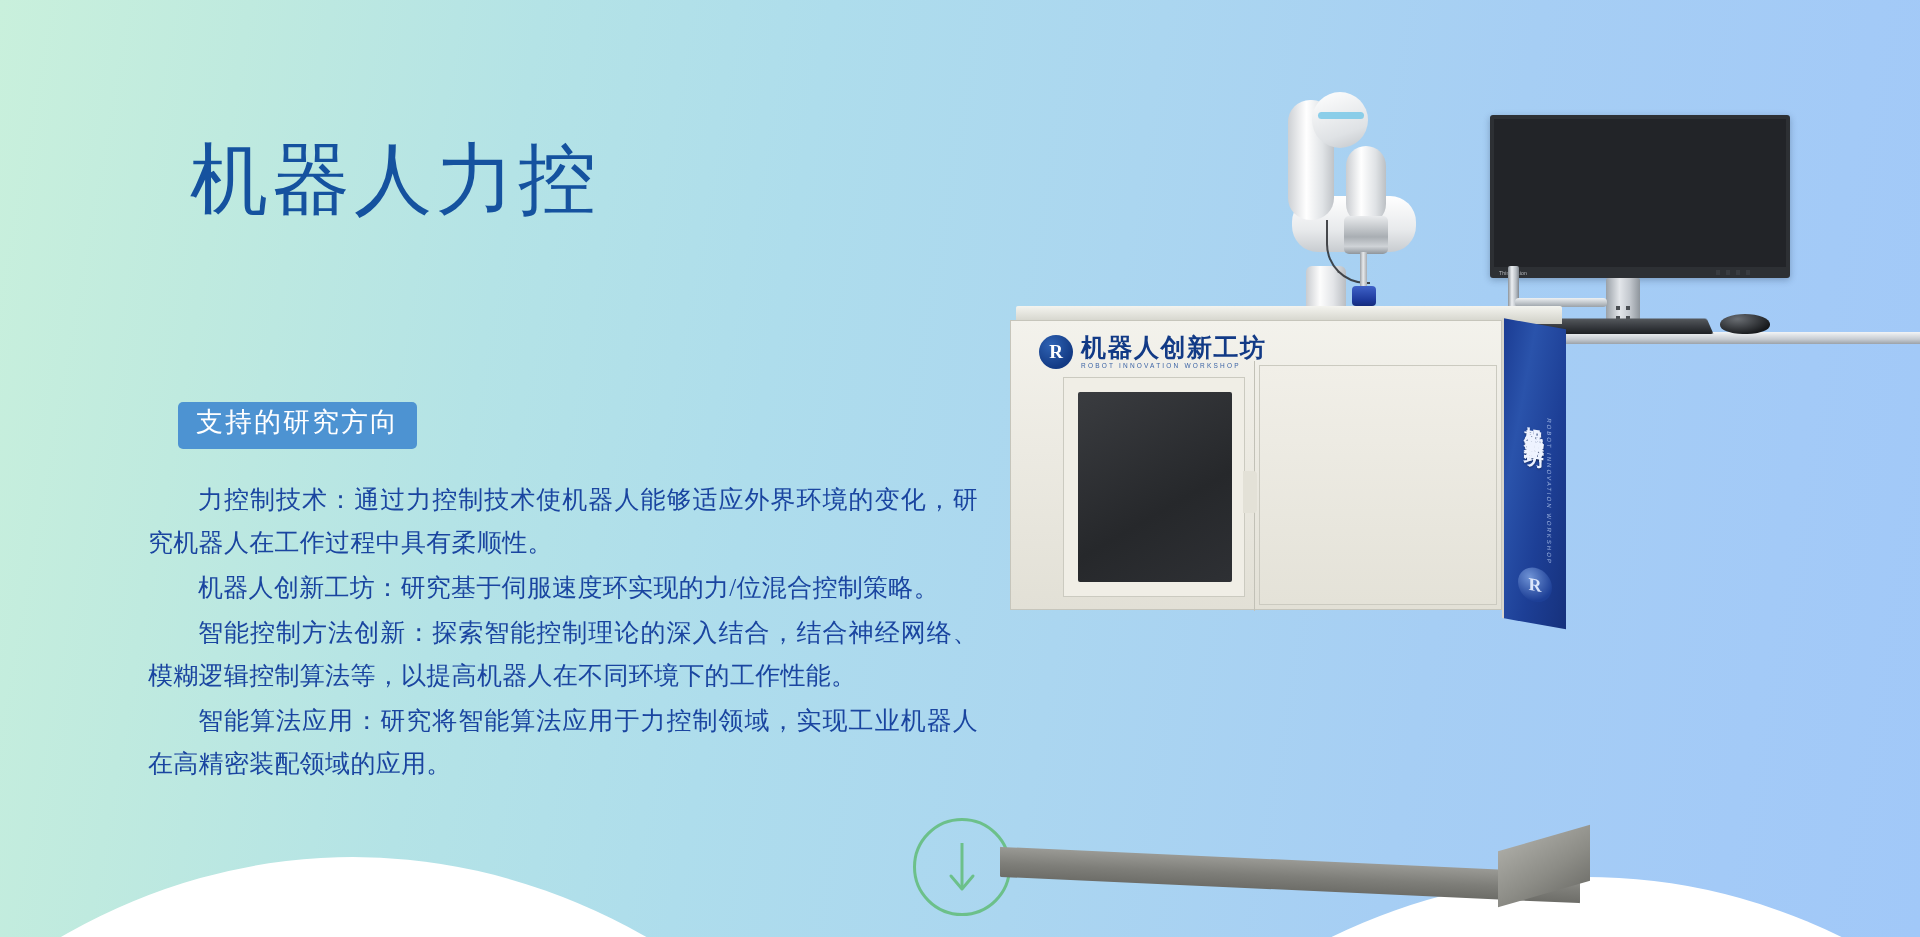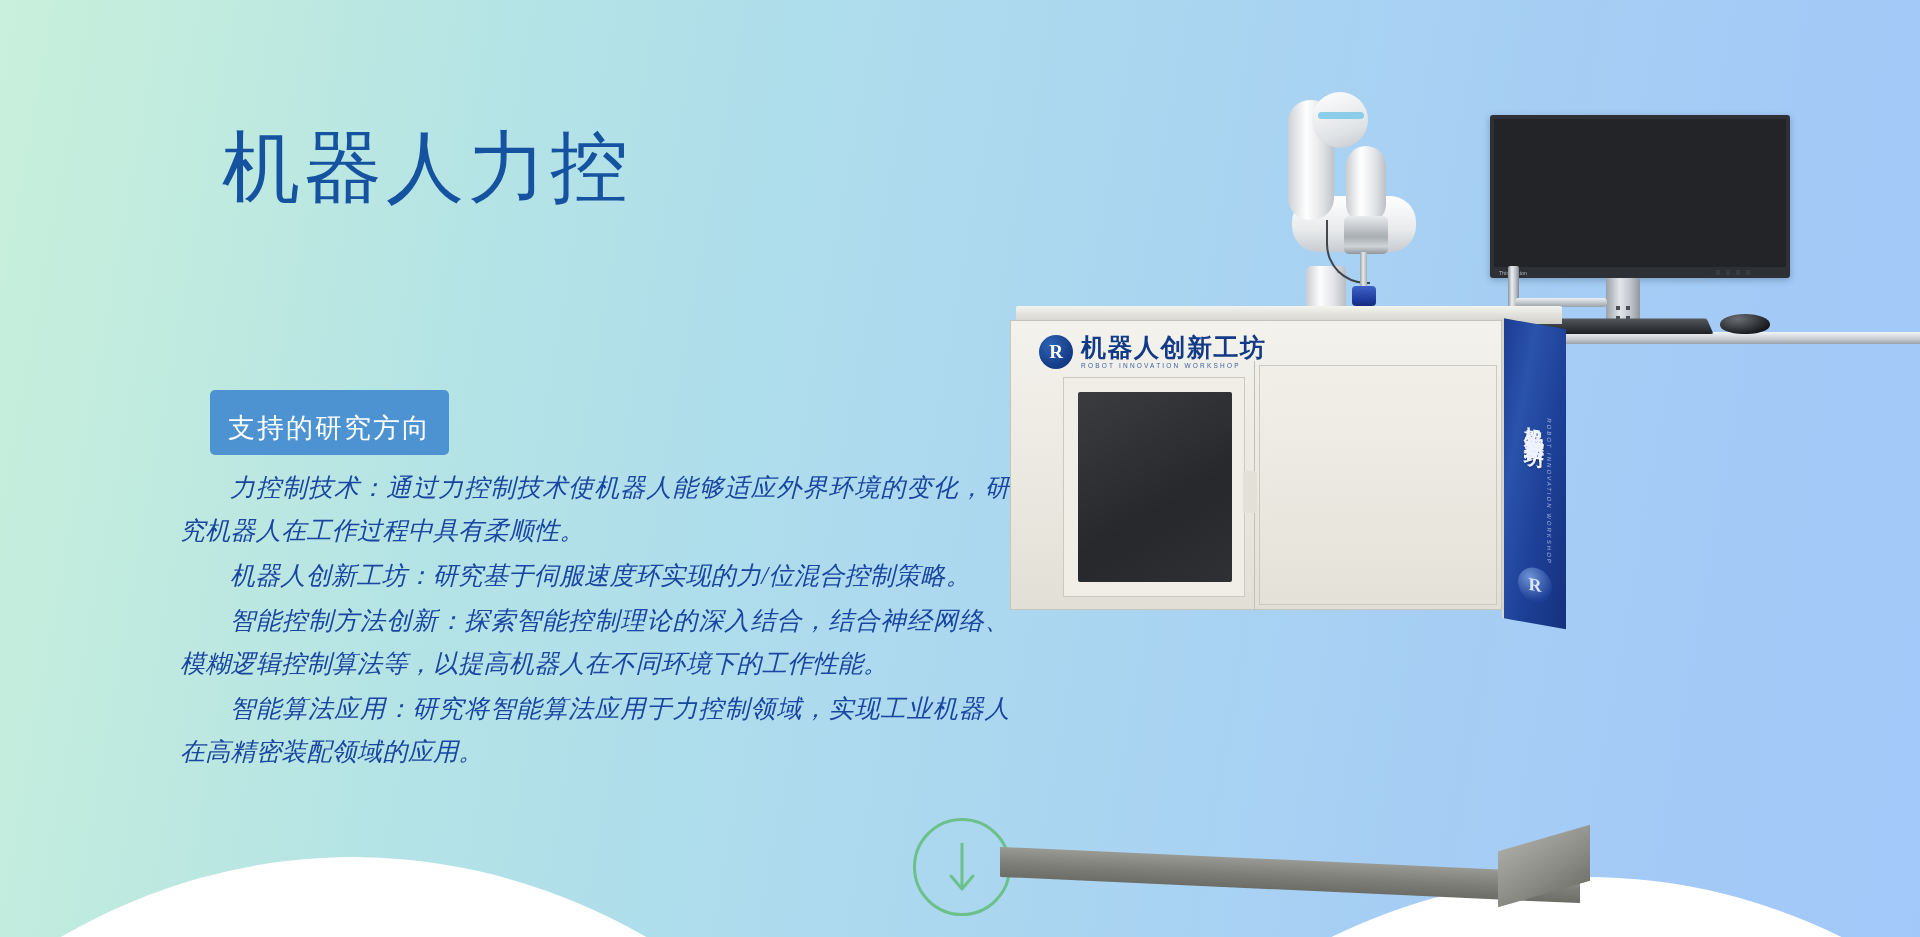--- a/index.html
+++ b/index.html
@@ -49,24 +49,23 @@
     width: 1420px;
     height: 900px;
     border-radius: 50% 50% 0 0 / 100% 100% 0 0;
     transform: rotate(1.5deg);
   }
 
   
   .text-col {
     position: absolute;
     left: 0;
-    top: 0;
+    top: 12px;
     width: 1000px;
     height: 764px;
-    margin-left: 32px;
   }
 
   .headline {
     position: absolute;
     left: 190px;
     top: 118px;
     color: #15529f;
     font-size: 78px;
     line-height: 1.28;
     letter-spacing: 4px;
@@ -79,40 +78,39 @@
   }
 
   .badge {
     position: absolute;
     left: 178px;
     top: 390px;
     background: #4d93d2;
     color: #ffffff;
     font-size: 27px;
     letter-spacing: 2px;
-    padding: 20px 18px 9px 18px;
+    padding: 2px 18px 9px 18px;
     border-radius: 5px;
     white-space: nowrap;
   }
 
   .body-copy {
     position: absolute;
     left: 148px;
     top: 466px;
     width: 830px;
     color: #1a45a0;
     font-size: 25px;
     line-height: 1.72;
     letter-spacing: 0.3px;
     text-align: justify;
   }
   .body-copy p {
     text-indent: 2em;
     margin: 0 0 2px 0;
-    font-style: italic;
   }
 
   
   .scroll-down {
     position: absolute;
     left: 913px;
     top: 818px;
     width: 98px;
     height: 98px;
     border: 3px solid #6cc08a;

